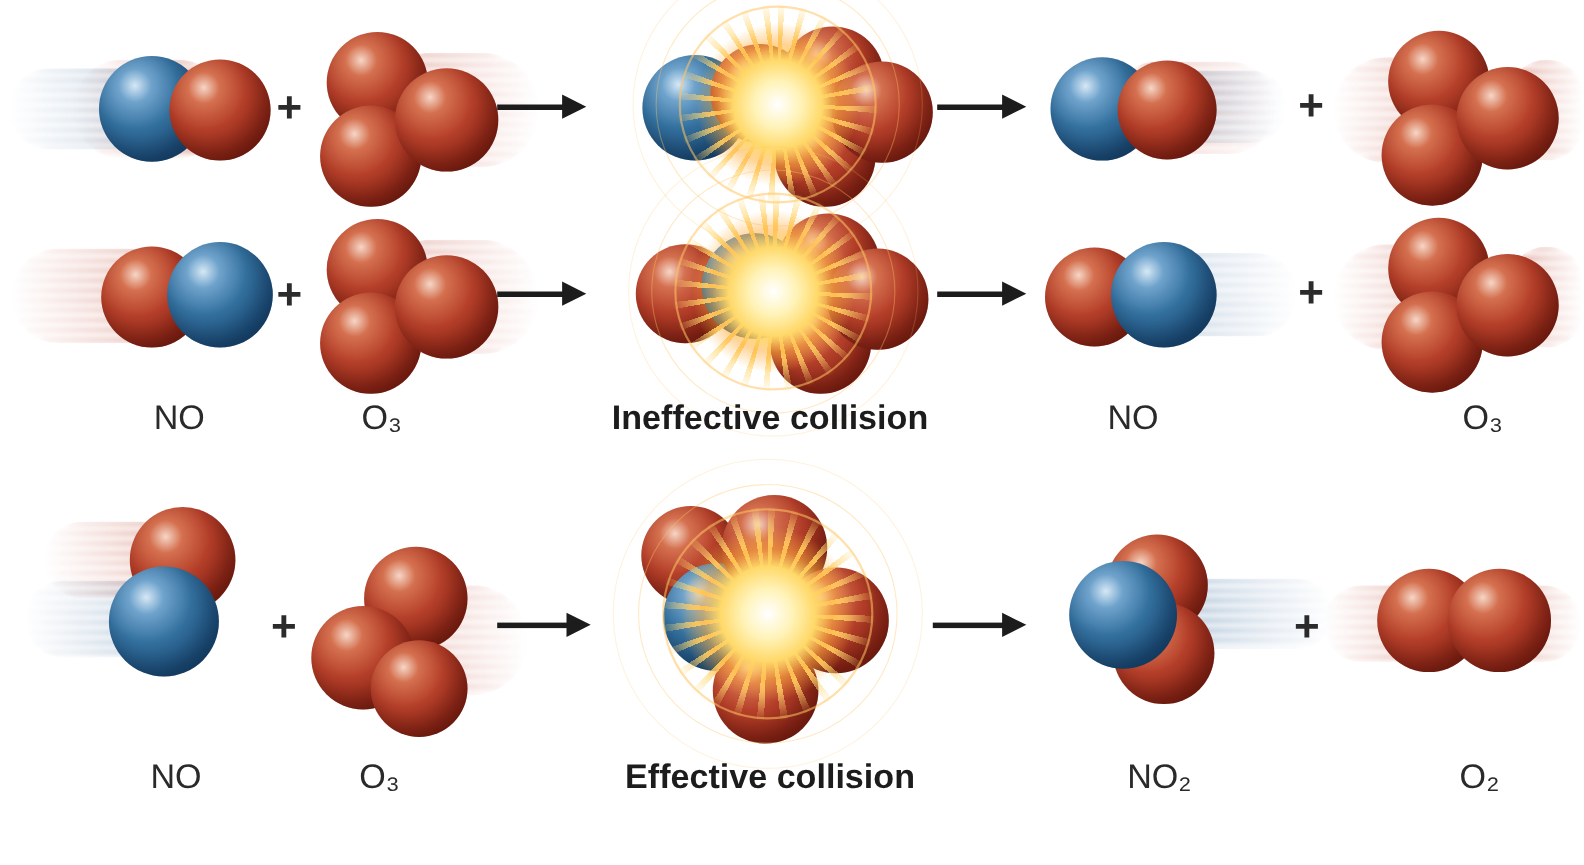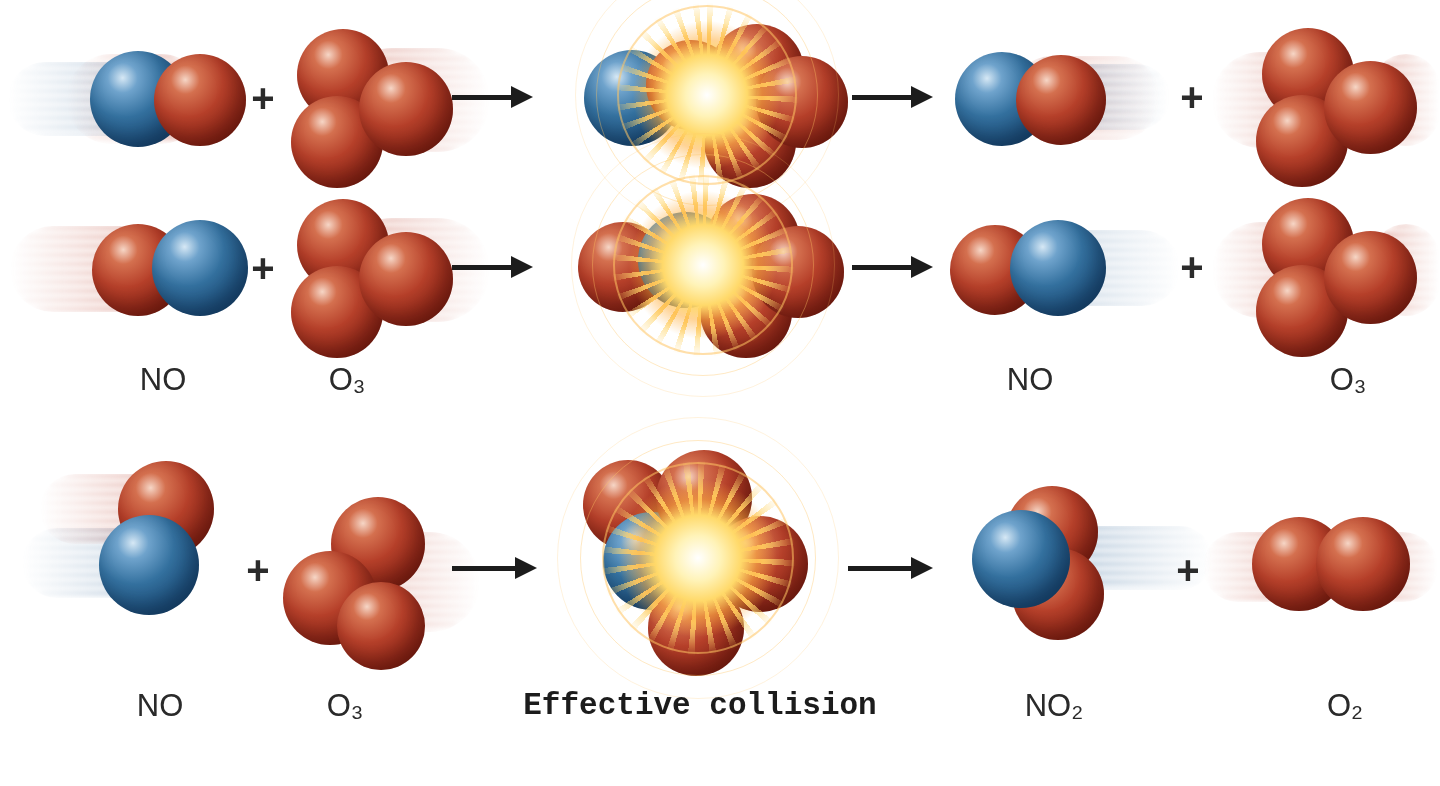--- a/index.html
+++ b/index.html
@@ -146,20 +146,21 @@
   <div>
     <div class="trail r fadeL" style="left:1212px; top:222px; width:110px; height:96px;"></div>
     <div class="trail r fadeR" style="left:1372px; top:224px; width:68px; height:92px;"></div>
     <div class="sph r" style="left:1262px; top:198px; width:92px; height:92px;"></div>
     <div class="sph r" style="left:1256px; top:265px; width:92px; height:92px;"></div>
     <div class="sph r" style="left:1324px; top:231px; width:93px; height:93px;"></div>
   </div>
 
   <div class="lbl" style="left:163px;  top:362px;">NO</div>
   <div class="lbl" style="left:347px;  top:362px;">O₃</div>
+  <div class="lbl bold" style="left:700px; top:362px;">Ineffective collision</div>
   <div class="lbl" style="left:1030px; top:362px;">NO</div>
   <div class="lbl" style="left:1348px; top:362px;">O₃</div>
 
   <div>
     <div class="trail b fadeL" style="left:22px; top:528px; width:145px; height:70px;"></div>
     <div class="trail r fadeL" style="left:40px; top:474px; width:135px; height:70px;"></div>
     <div class="sph r" style="left:118px; top:461px; width:96px; height:96px;"></div>
     <div class="sph b" style="left:99px; top:515px; width:100px; height:100px;"></div>
   </div>
 
@@ -202,17 +203,17 @@
 
   <div>
     <div class="trail r fadeL" style="left:1203px; top:532px; width:105px; height:70px;"></div>
     <div class="trail r fadeR" style="left:1362px; top:532px; width:76px; height:70px;"></div>
     <div class="sph r" style="left:1252px; top:517px; width:94px; height:94px;"></div>
     <div class="sph r" style="left:1316px; top:517px; width:94px; height:94px;"></div>
   </div>
 
   <div class="lbl" style="left:160px;  top:688px;">NO</div>
   <div class="lbl" style="left:345px;  top:688px;">O₃</div>
-  <div class="lbl bold" style="left:700px; top:688px;font-family:Liberation Mono, monospace;">Effective collision</div>
+  <div class="lbl bold" style="left:700px; top:688px;">Effective collision</div>
   <div class="lbl" style="left:1038px; top:688px;margin-left:16px;">NO₂</div>
   <div class="lbl" style="left:1345px; top:688px;">O₂</div>
 
 </div>
 
 </body></html>

